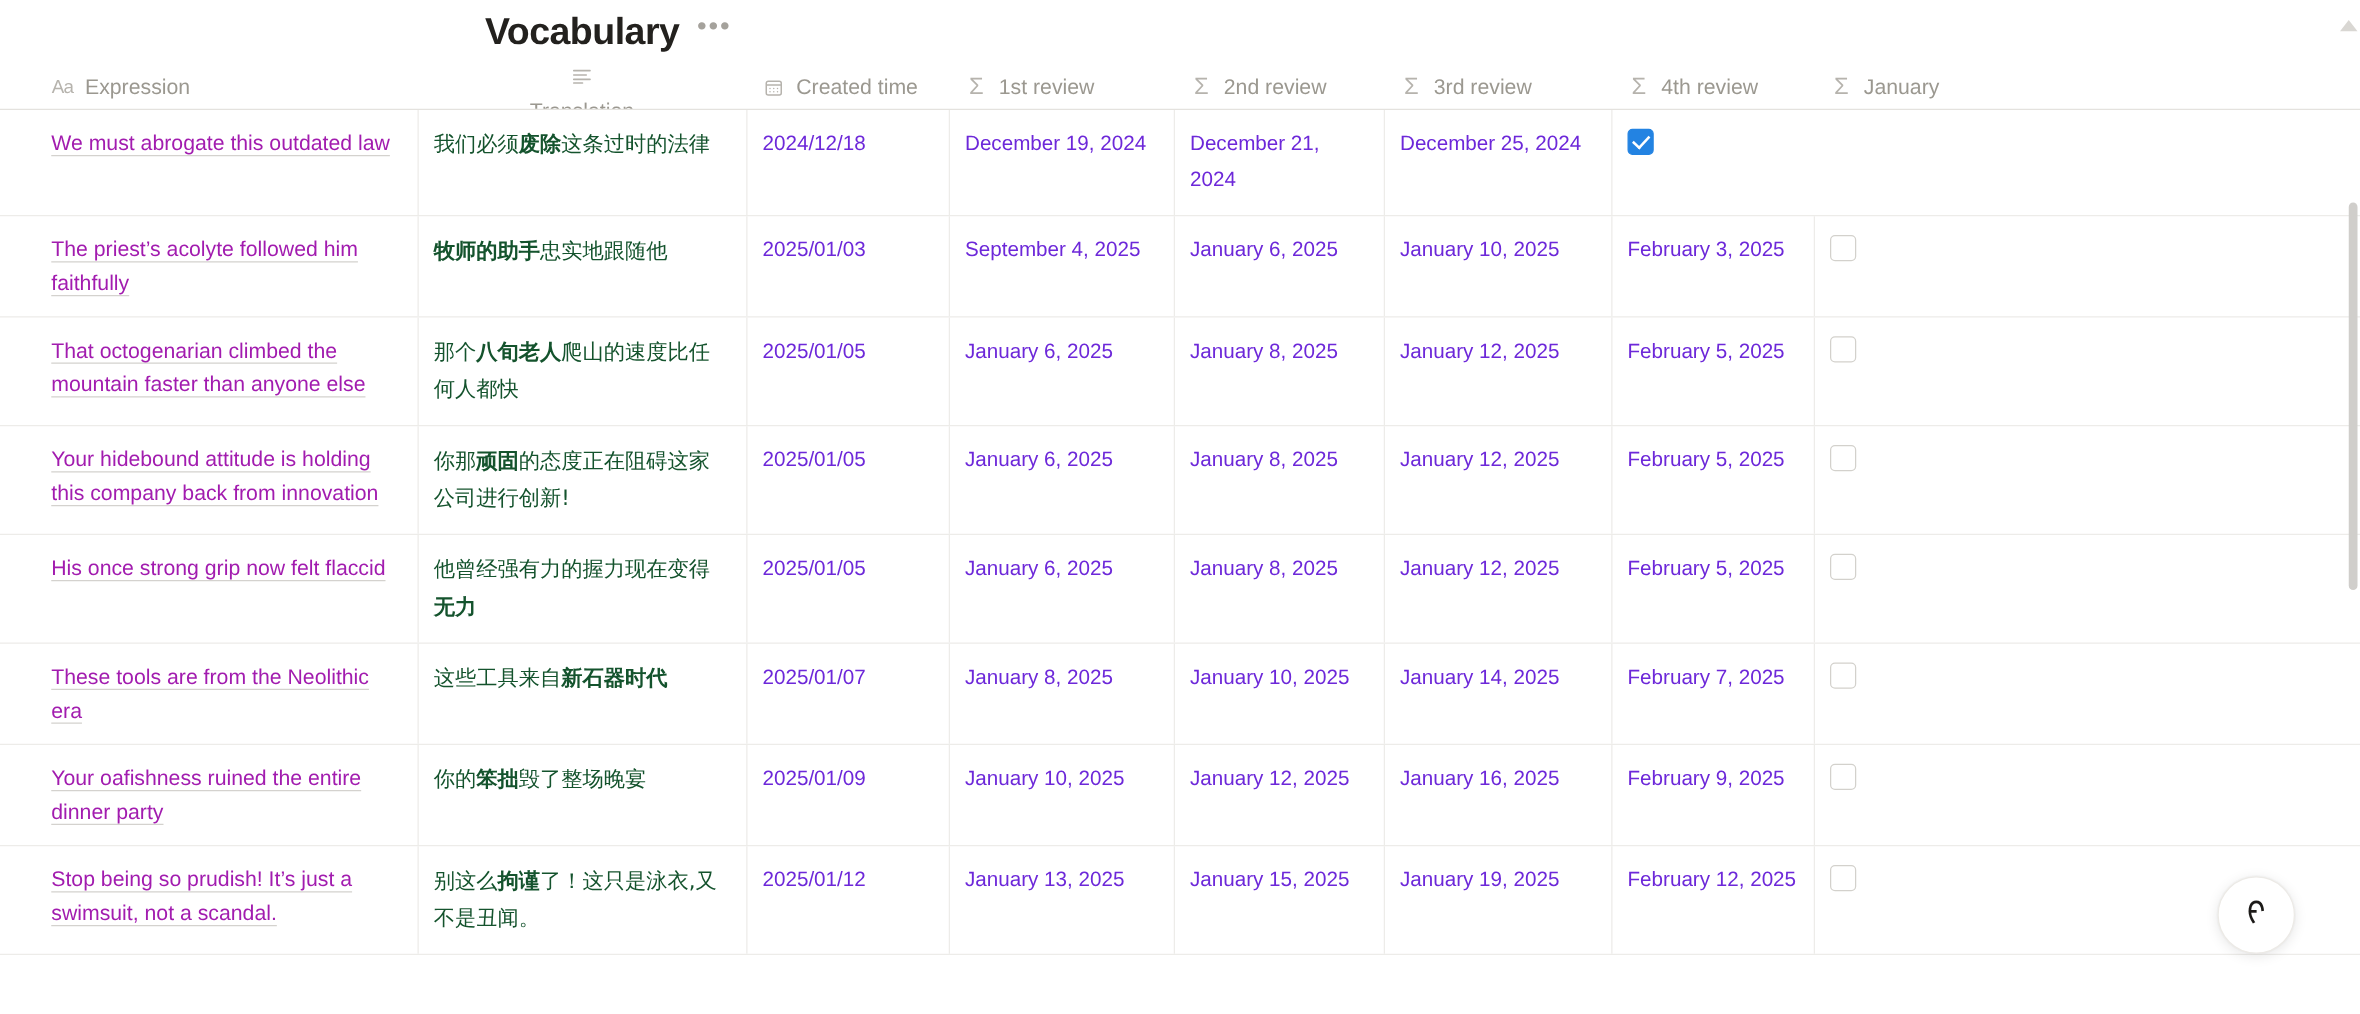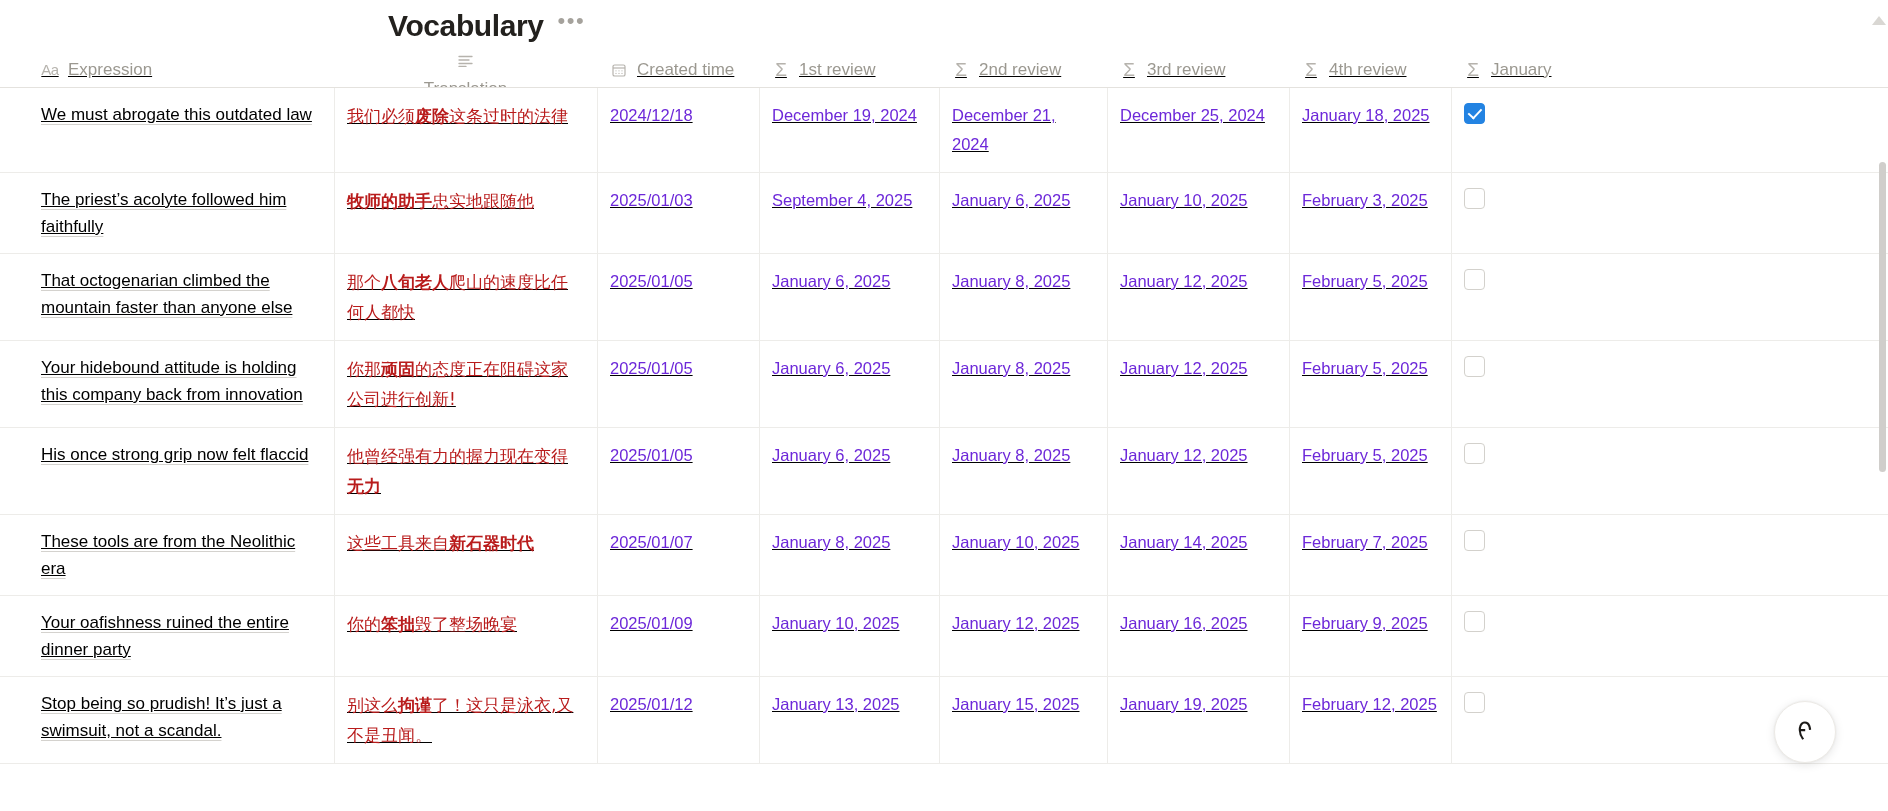--- a/index.html
+++ b/index.html
@@ -45,21 +45,20 @@
 
   
   .table {
     position: absolute;
     left: 0; top: 52px;
     width: 1888px;
   }
   .row {
     display: flex;
     border-bottom: 1px solid #edece9;
-    text-decoration: underline;
   }
   .header-row {
     height: 36px;
     border-bottom: 1px solid #e4e2de;
   }
   .cell {
     border-right: 1px solid #edece9;
     padding: 13px 14px 13px 12px;
     overflow: hidden;
   }
@@ -93,31 +92,31 @@
   .c-r3 { width: 182px; }
   .c-r4 { width: 162px; }
   .c-done { width: 436px; border-right: none; }
 
   
   .row .cell.c-expr { padding-left: 41px; }
   .header-row .cell.c-expr { padding-left: 41px; }
 
   .expr-text {
     font-size: 17px;
-    color: #000000;
+    color: #a21caf;
     line-height: 27px;
     text-decoration: underline;
     text-decoration-color: #d4d2ce;
     text-underline-offset: 4px;
     text-decoration-thickness: 1px;
     cursor: pointer;
   }
   .trans-text {
     font-size: 17px;
-    color: #b91c1c;
+    color: #14532d;
     line-height: 30px;
     font-family: "DejaVu Sans", "Liberation Sans", sans-serif;
   }
   .trans-text b { font-weight: bold; }
   .date-text {
     font-size: 16.5px;
     color: #6d28d9;
     line-height: 29px;
   }
 
@@ -272,21 +271,20 @@
     </div>
 
     <div id="rows-container">
         <div class="row">
           <div class="cell c-expr"><span class="expr-text">We must abrogate this outdated law</span></div>
           <div class="cell c-trans"><span class="trans-text">我们必须<b>废除</b>这条过时的法律</span></div>
           <div class="cell c-created"><span class="date-text">2024/12/18</span></div>
           <div class="cell c-r1"><span class="date-text">December 19, 2024</span></div>
           <div class="cell c-r2"><span class="date-text">December 21, 2024</span></div>
           <div class="cell c-r3"><span class="date-text">December 25, 2024</span></div>
-          <div class="cell c-r4"><span class="date-text">January 18, 2025</span></div>
           <div class="cell c-done"><div class="checkbox checked"></div></div>
         </div>
         <div class="row">
           <div class="cell c-expr"><span class="expr-text">The priest’s acolyte followed him faithfully</span></div>
           <div class="cell c-trans"><span class="trans-text"><b>牧师的助手</b>忠实地跟随他</span></div>
           <div class="cell c-created"><span class="date-text">2025/01/03</span></div>
           <div class="cell c-r1"><span class="date-text">September 4, 2025</span></div>
           <div class="cell c-r2"><span class="date-text">January 6, 2025</span></div>
           <div class="cell c-r3"><span class="date-text">January 10, 2025</span></div>
           <div class="cell c-r4"><span class="date-text">February 3, 2025</span></div>

